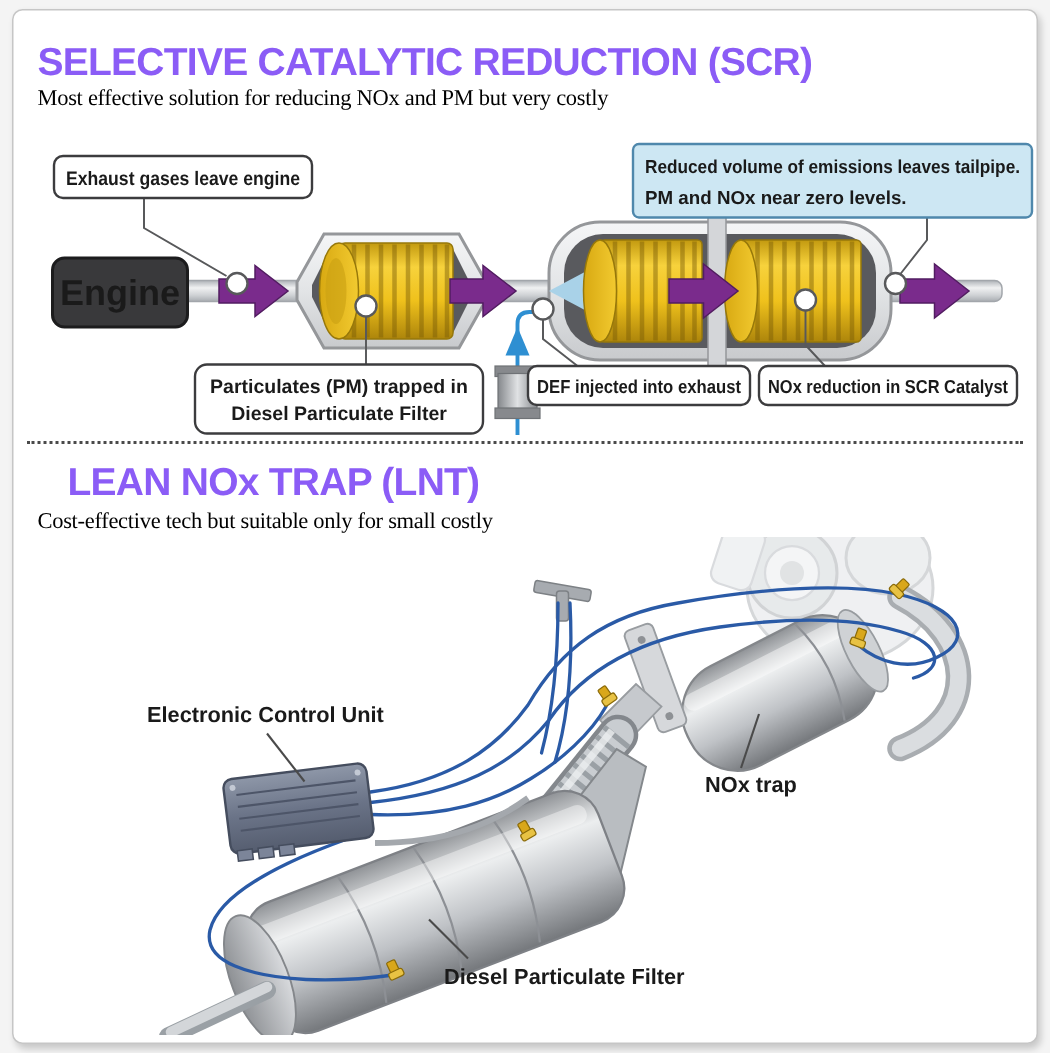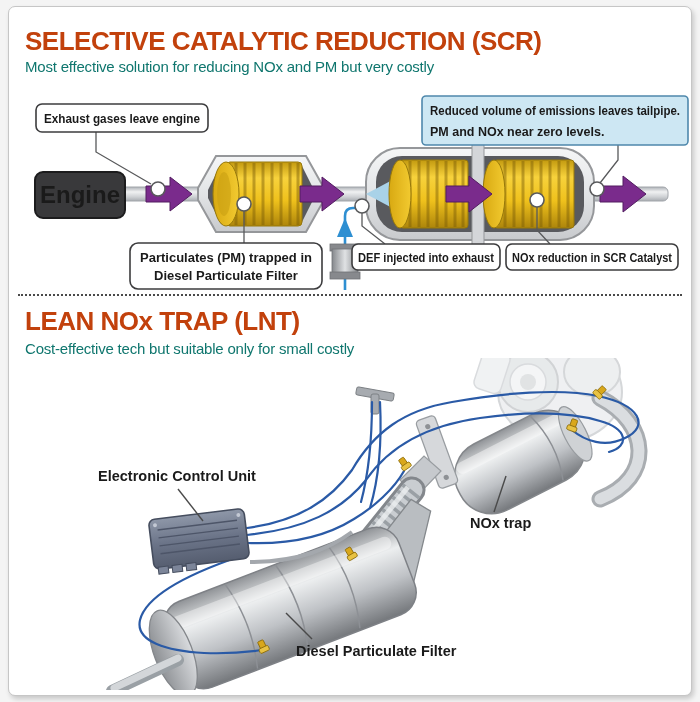--- a/index.html
+++ b/index.html
@@ -7,29 +7,29 @@
     width:700px;height:702px;position:relative;background:#f4f4f4;
     font-family:"Liberation Sans", sans-serif;color:#231f20;overflow:hidden;
   }
   .card{
     position:absolute;left:8px;top:6px;width:682px;height:688px;
     background:#ffffff;border:1px solid #c6c6c6;border-radius:7px;
     box-shadow:2px 3px 5px rgba(0,0,0,.18);
   }
   .sec-title{
     position:absolute;left:25px;font-size:26px;font-weight:bold;
-    letter-spacing:-0.5px;color:#c2410c;white-space:nowrap;
+    letter-spacing:-0.5px;color:#8b5cf6;white-space:nowrap;
   }
   .sec-sub{
-    position:absolute;left:25px;font-size:15px;color:#0f766e;
-    letter-spacing:-0.2px;white-space:nowrap;
+    position:absolute;left:25px;font-size:15px;color:#000000;
+    letter-spacing:-0.2px;white-space:nowrap;font-family:Liberation Serif, serif;
   }
   #scr-title{top:26px;}
   #scr-sub{top:58px;}
-  #lnt-title{top:306px;}
+  #lnt-title{top:306px;margin-left:20px;}
   #lnt-sub{top:340px;}
   .divider{
     position:absolute;left:18px;top:294px;width:664px;height:0;
     border-top:2px dotted #4a4a4a;
   }
   svg{position:absolute;display:block;}
   #scr-svg{left:10px;top:88px;}
   #lnt-svg{left:10px;top:358px;}
   .boxlabel{font-family:"Liberation Sans",sans-serif;font-weight:bold;fill:#1a1a1a;}
   .leader{stroke:#58595b;stroke-width:1.3;fill:none;}

